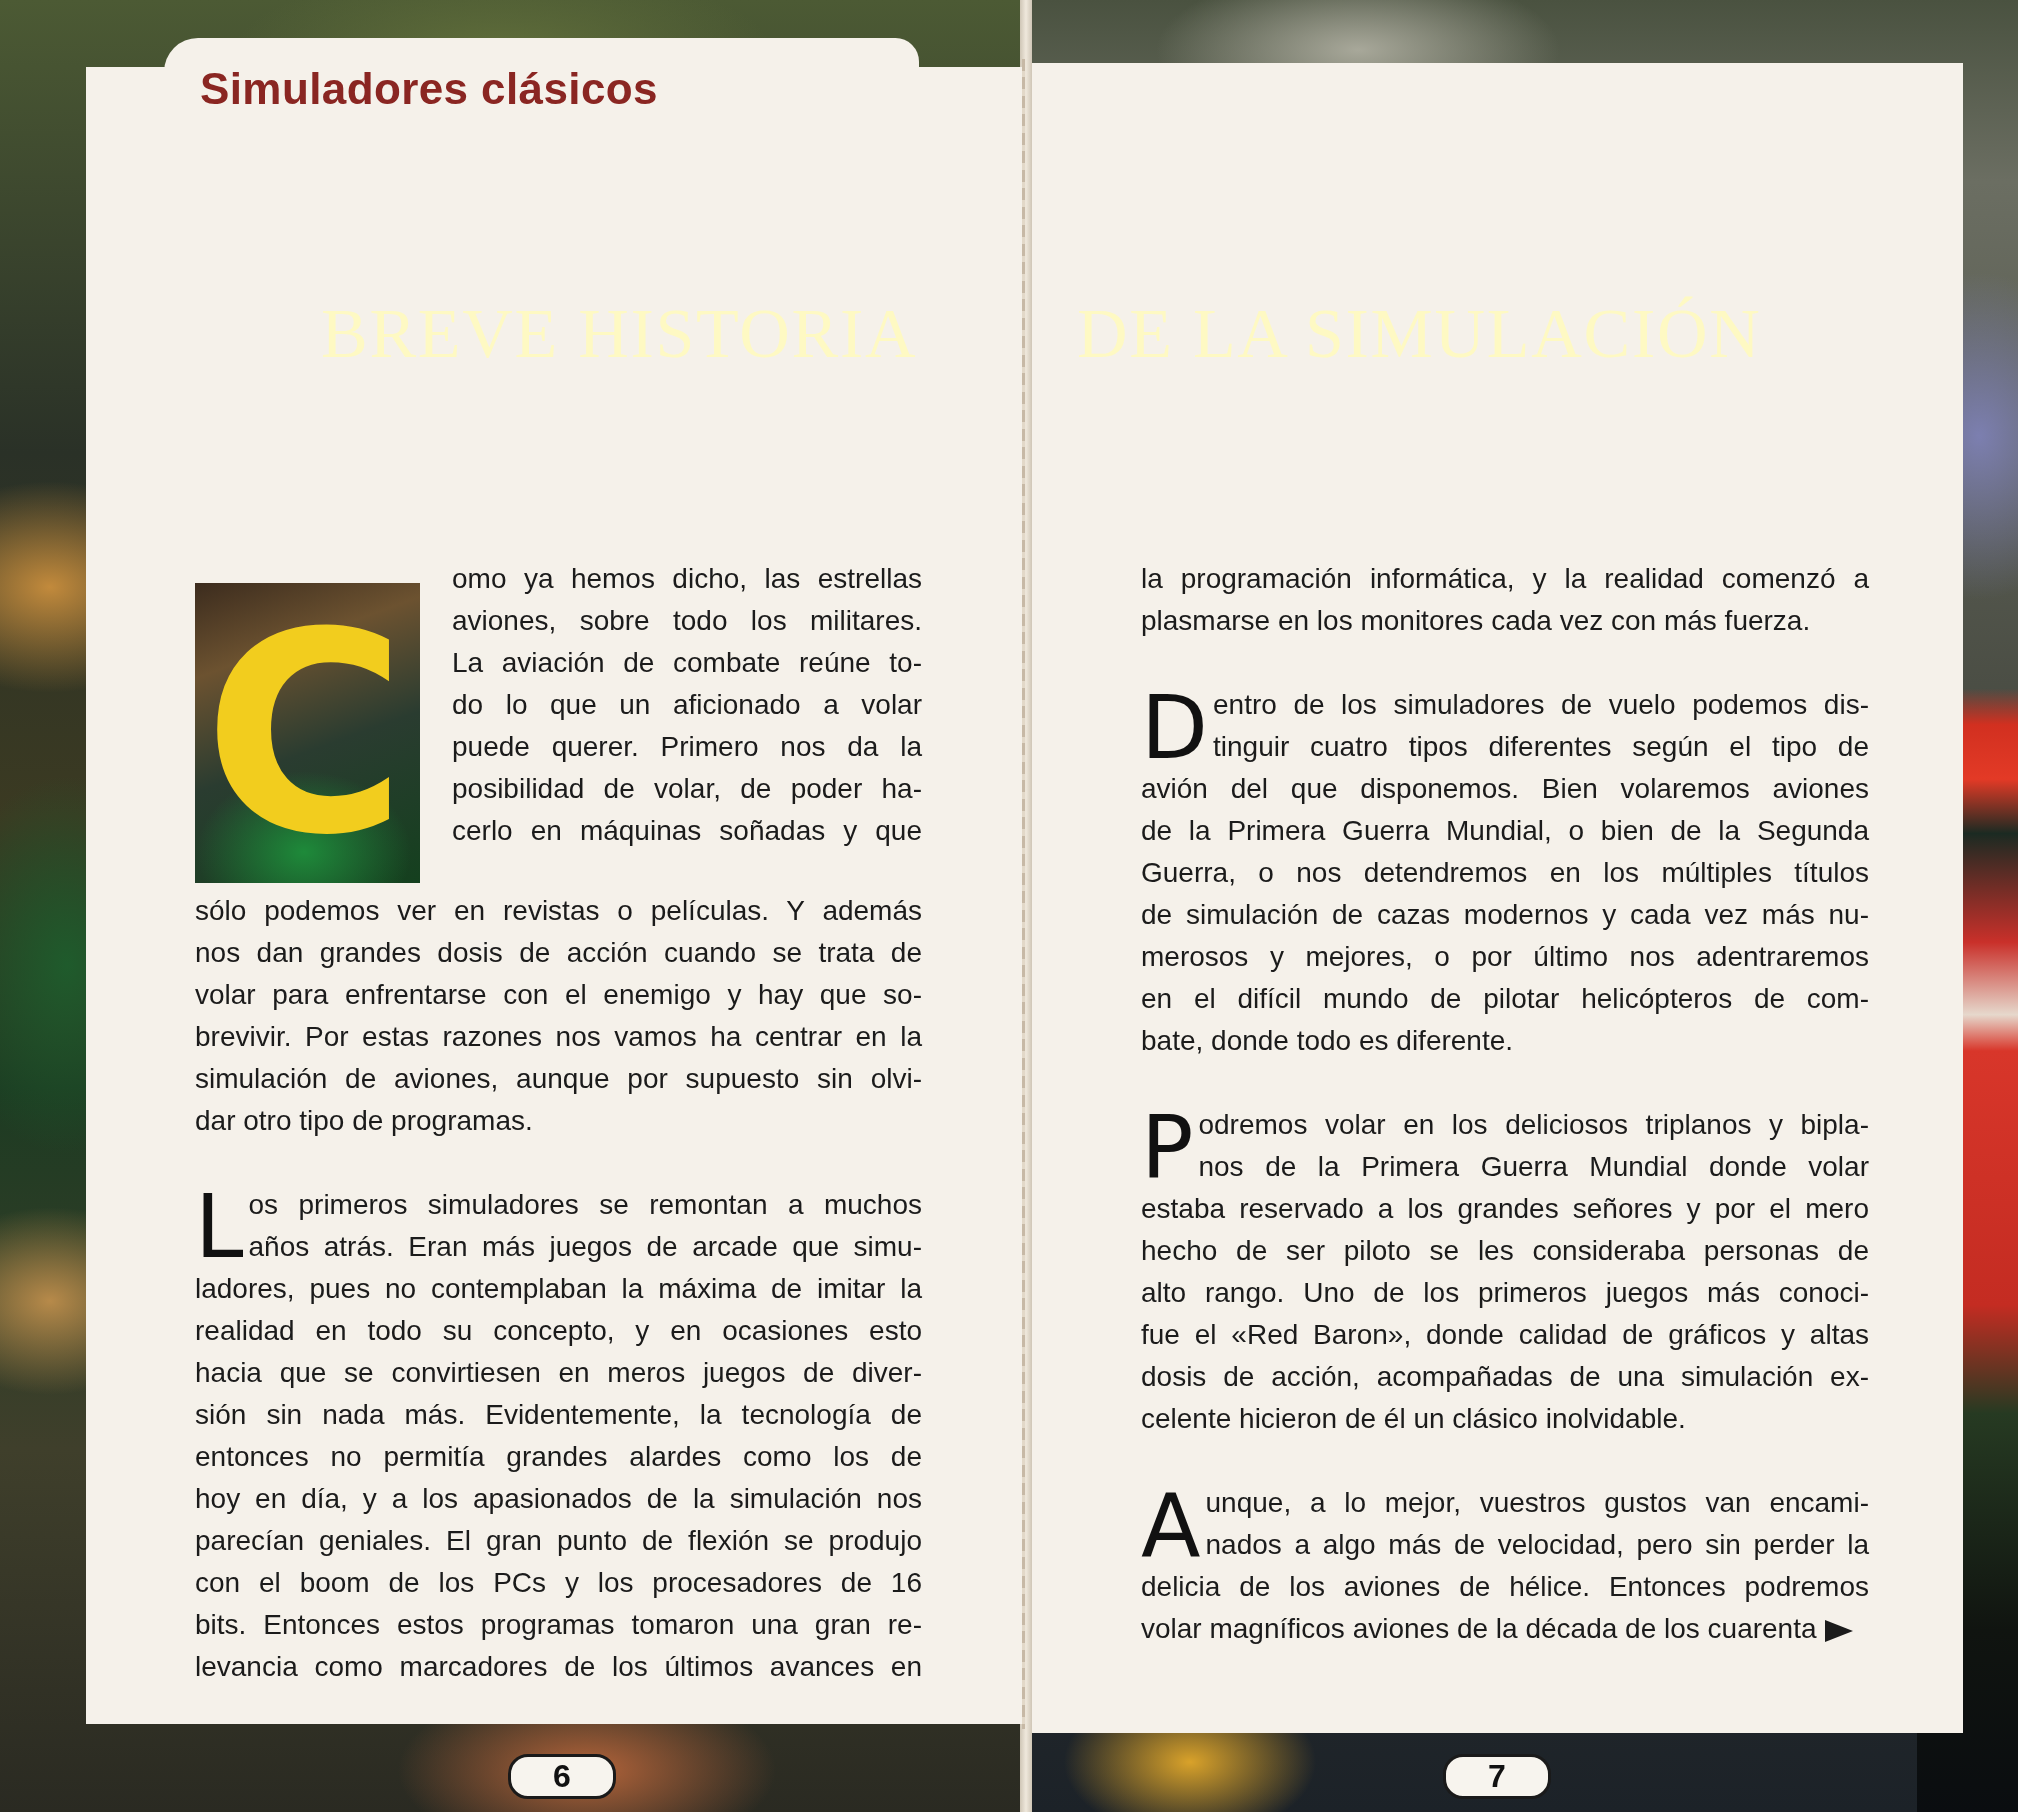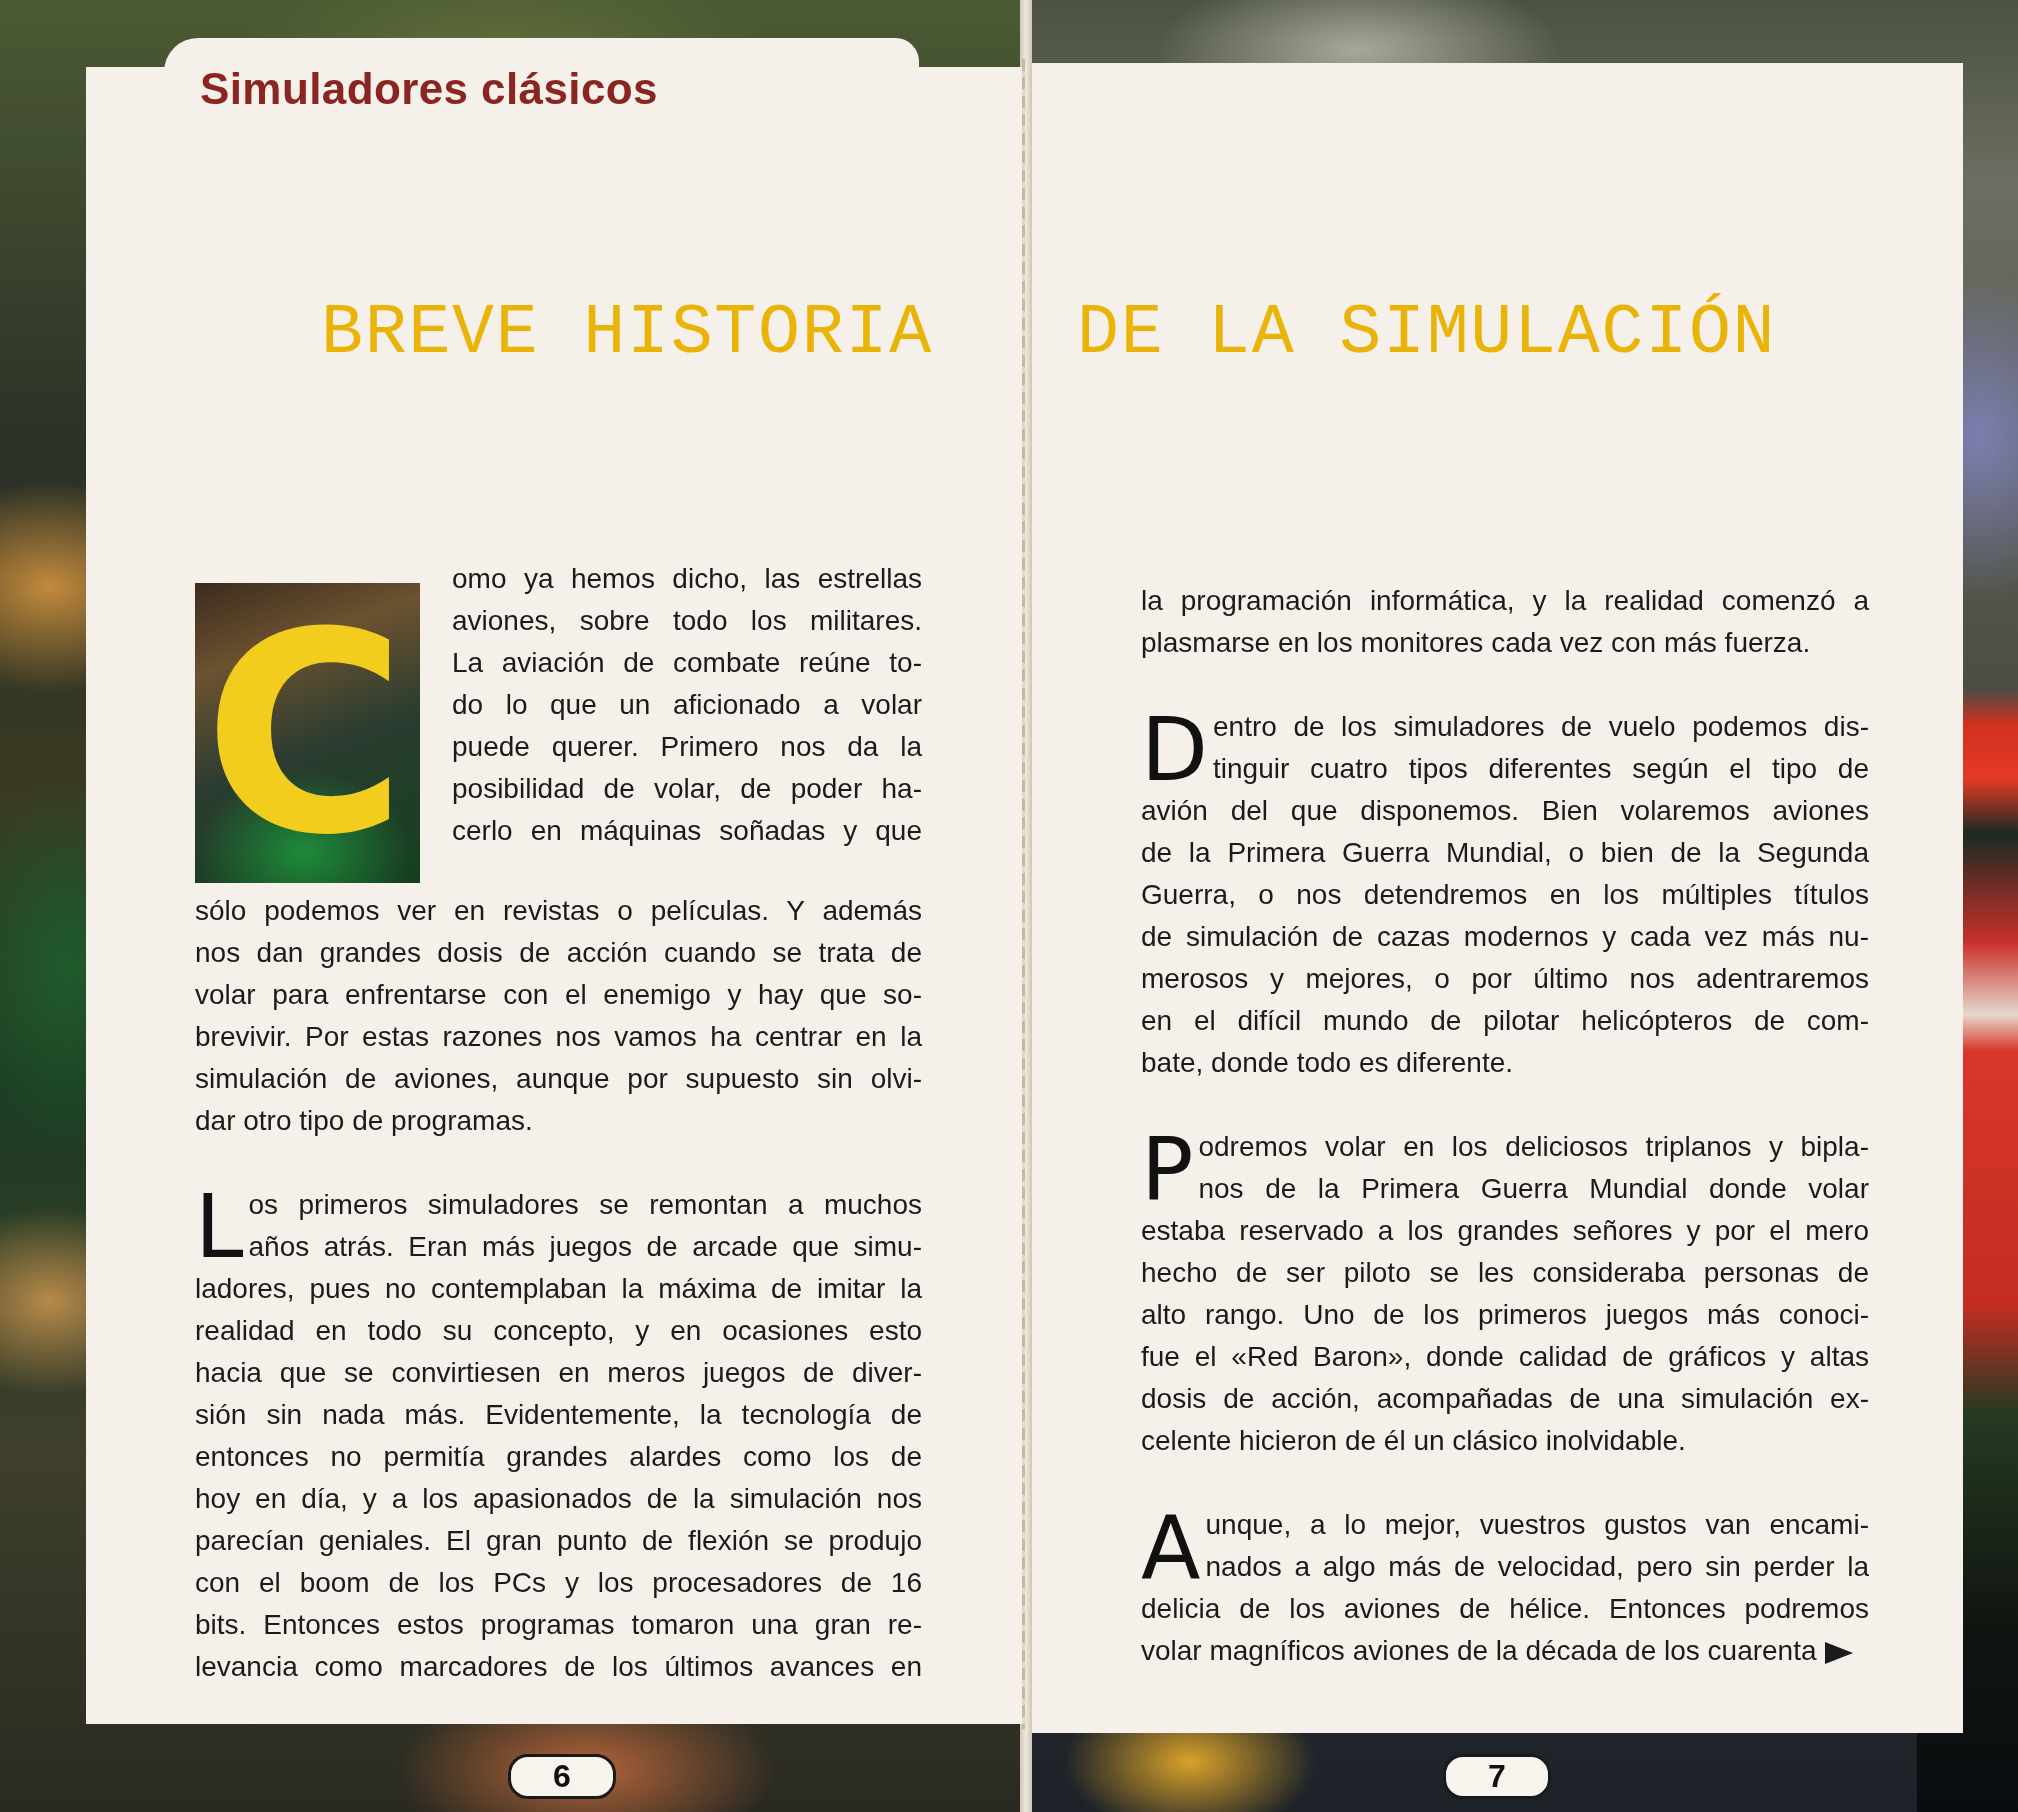--- a/index.html
+++ b/index.html
@@ -71,41 +71,41 @@
     font-weight: bold;
     color: #8a2622;
     letter-spacing: 0.4px;
     white-space: nowrap;
   }
 
   
   .big-title {
     position: absolute;
     top: 294px;
-    font-family: Liberation Mono, monospace;
+    font-family: Liberation Serif, serif;
     font-size: 70px;
     font-weight: normal;
-    color: #eab308;
+    color: #fef9c3;
     letter-spacing: 1.7px;
     white-space: nowrap;
   }
   .big-title.left { left: 321px; }
   .big-title.right { left: 1077px; }
 
   
   .column {
     position: absolute;
     font-family: "Liberation Sans", sans-serif;
     font-size: 28px;
     line-height: 42px;
     color: #1b1b1b;
     text-align: justify;
   }
   .col-left { left: 195px; top: 558px; width: 727px; }
-  .col-right { left: 1141px; top: 580px; width: 728px; }
+  .col-right { left: 1141px; top: 558px; width: 728px; }
 
   .para { margin: 0 0 42px 0; }
 
   .para-line { display: block; white-space: nowrap; text-align-last: justify; }
   .para-line.last { text-align-last: left; }
 
   
   .dropcap-image {
     float: left;
     width: 225px; height: 300px;

